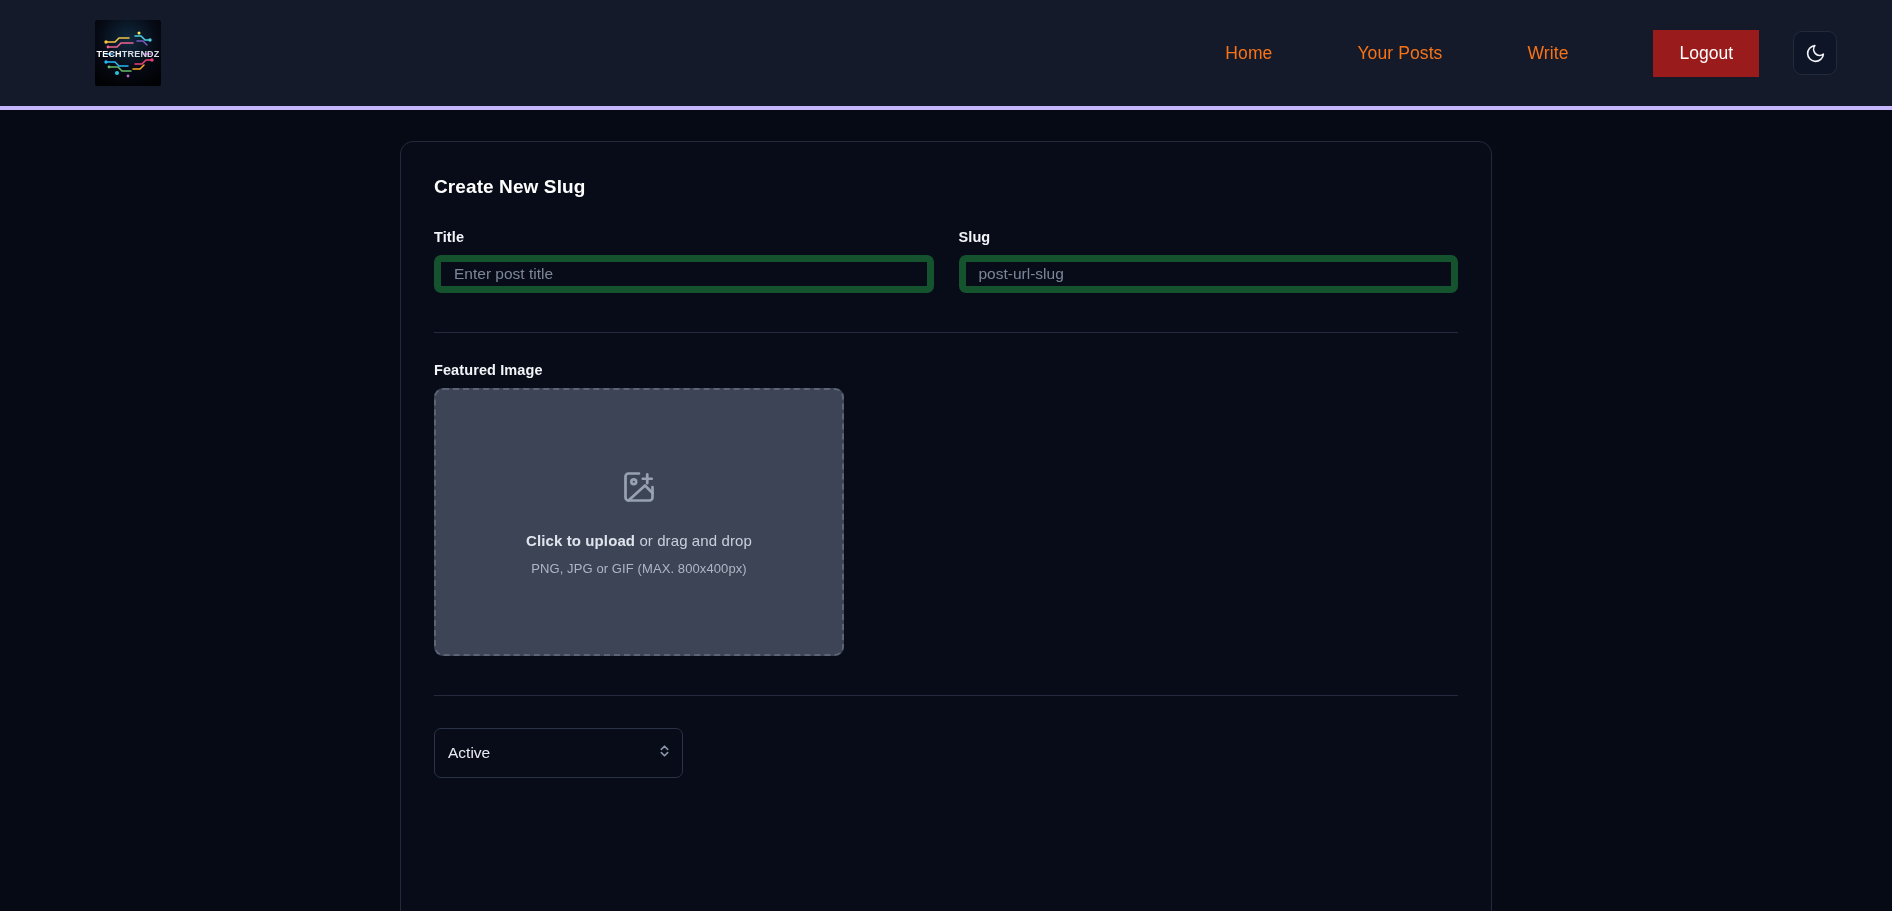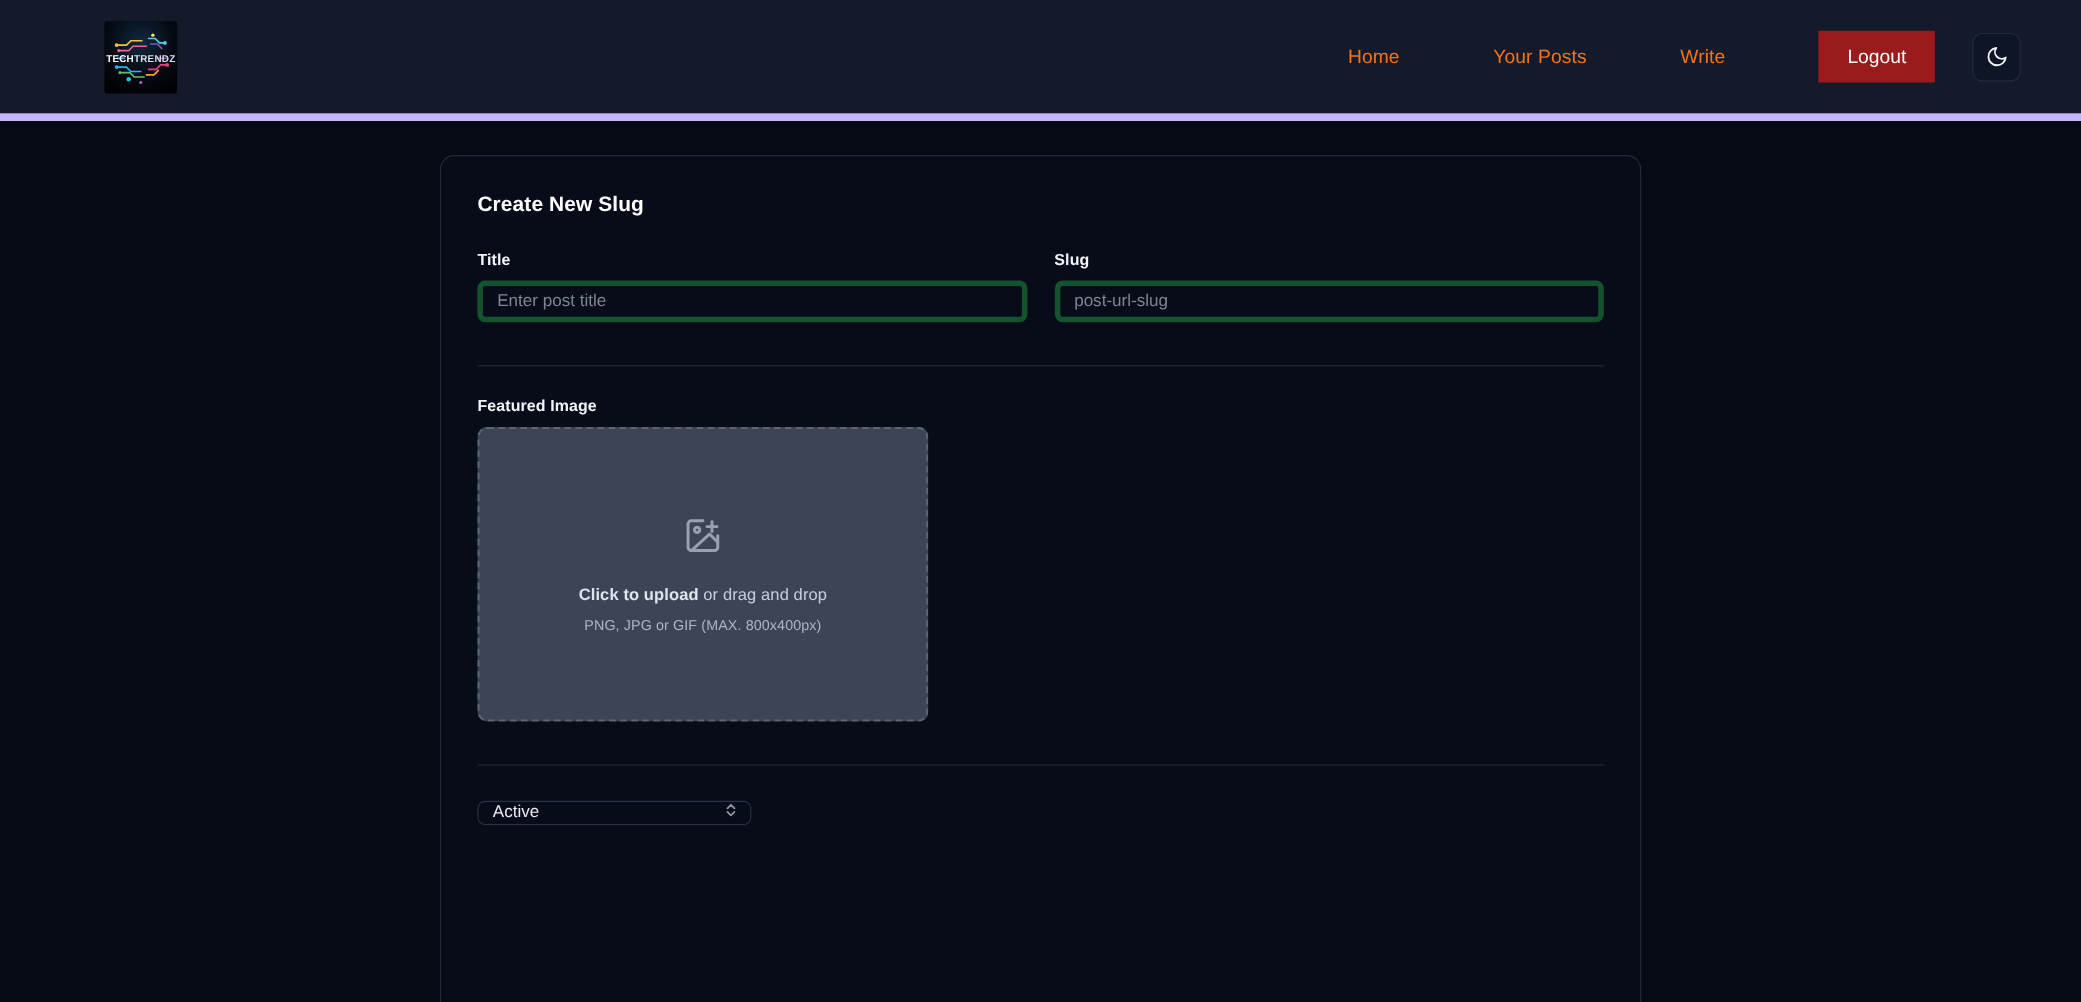--- a/index.html
+++ b/index.html
@@ -14,21 +14,21 @@
     background: #050a14;
     font-family: "Liberation Sans", sans-serif;
     color: #e8eaf0;
     -webkit-font-smoothing: antialiased;
   }
 
   
   .navbar {
     height: 110px;
     background: #141a2a;
-    border-bottom: 7px solid #c4b5fd;
+    border-bottom: 4px solid #c4b5fd;
     display: flex;
     align-items: center;
     padding: 0 55px 0 95px;
     position: relative;
   }
 
   .brand {
     width: 66px;
     height: 66px;
     border-radius: 3px;
@@ -126,21 +126,21 @@
     color: #f2f4f8;
     margin-bottom: 10px;
     letter-spacing: .1px;
   }
 
   .text-input {
     display: block;
     width: 100%;
     height: 38px;
     background: #070c18;
-    border: 5px solid #14532d;
+    border: 7px solid #14532d;
     border-radius: 7px;
     color: #e6e9f0;
     font-family: inherit;
     font-size: 15.5px;
     padding: 0 13px;
     outline: none;
   }
   .text-input::placeholder { color: #7d8699; opacity: 1; }
 
   .divider {
@@ -186,21 +186,21 @@
 
   
   .select-wrap {
     position: relative;
     width: 249px;
     margin-top: 3px;
   }
 
   .select-box {
     width: 100%;
-    height: 22px;
+    height: 50px;
     background: #070c18;
     border: 1px solid #2b3348;
     border-radius: 7px;
     color: #e8ebf2;
     font-family: inherit;
     font-size: 15.5px;
     padding: 0 34px 0 13px;
     display: flex;
     align-items: center;
     cursor: pointer;

